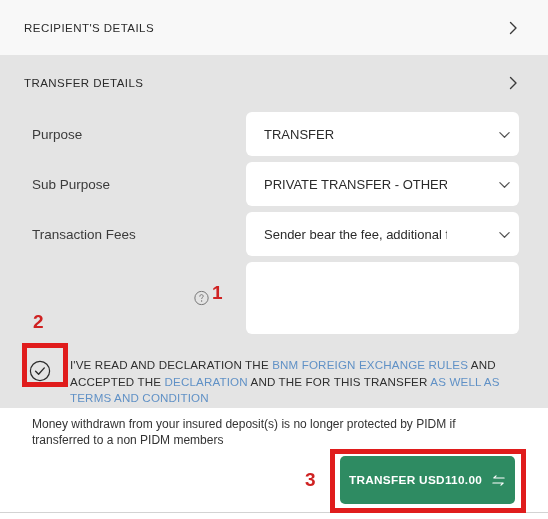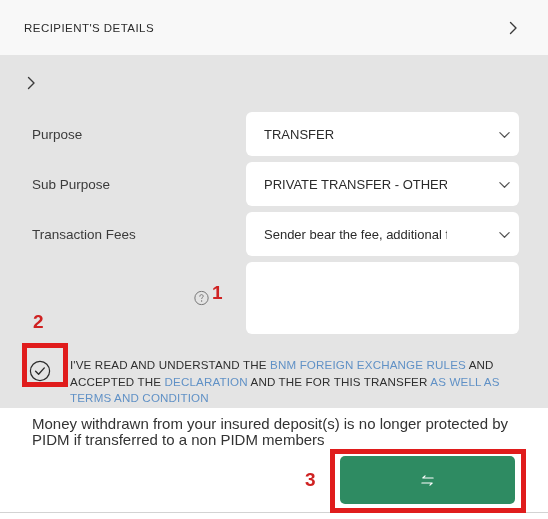--- a/index.html
+++ b/index.html
@@ -189,21 +189,21 @@
     top: 408px;
     width: 548px;
     height: 111px;
     background: #ffffff;
   }
   #pidm-note {
     position: absolute;
     left: 32px;
     top: 8px;
     width: 478px;
-    font-size: 15px;
+    font-size: 12px;
     line-height: 16px;
     color: #333333;
   }
   #bottom-divider {
     position: absolute;
     left: 0;
     top: 104px;
     width: 548px;
     height: 1px;
     background: #d3d3d3;
@@ -275,20 +275,21 @@
   <div class="section-header" id="recipient-header">
     <span class="title">RECIPIENT'S DETAILS</span>
     <span class="chev-right">
       <svg viewBox="0 0 14 14" width="14" height="14">
           <path d="M4.5 1.5 L10 7 L4.5 12.5" fill="none" stroke="#3a3a3a" stroke-width="1.4" stroke-linecap="round" stroke-linejoin="round"></path>
         </svg>
     </span>
   </div>
 
   <div class="section-header" id="transfer-header">
+    <span class="title">TRANSFER DETAILS</span>
     <span class="chev-right">
       <svg viewBox="0 0 14 14" width="14" height="14">
           <path d="M4.5 1.5 L10 7 L4.5 12.5" fill="none" stroke="#3a3a3a" stroke-width="1.4" stroke-linecap="round" stroke-linejoin="round"></path>
         </svg>
     </span>
   </div>
 
   <div id="details-body">
 
     <div class="form-row" id="row-purpose">
@@ -341,31 +342,32 @@
     </div>
 
     <div id="terms-block">
       <span id="checkbox">
         <svg viewBox="0 0 22 22" width="22" height="22">
           <circle cx="11" cy="11" r="9.6" fill="none" stroke="#2b2b2b" stroke-width="1.2"></circle>
           <path d="M6.6 11.2 L9.6 14.2 L15.3 7.9" fill="none" stroke="#2b2b2b" stroke-width="1.4" stroke-linecap="round" stroke-linejoin="round"></path>
         </svg>
       </span>
       <div id="terms-text">
-        <span>I'VE READ AND UNDERSTAND THE </span><span class="lnk">BNM FOREIGN EXCHANGE RULES</span><span> AND ACCEPTED THE </span><span class="lnk">DECLARATION</span><span> AND THE FOR THIS TRANSFER </span><span class="lnk">AS WELL AS TERMS AND CONDITION</span>
+        <span>I'VE READ AND DECLARATION THE </span><span class="lnk">BNM FOREIGN EXCHANGE RULES</span><span> AND ACCEPTED THE </span><span class="lnk">DECLARATION</span><span> AND THE FOR THIS TRANSFER </span><span class="lnk">AS WELL AS TERMS AND CONDITION</span>
       </div>
     </div>
   </div>
 
   <div id="footer">
     <div id="pidm-note">Money withdrawn from your insured deposit(s) is no longer protected by PIDM if transferred to a non PIDM members</div>
     <div id="bottom-divider"></div>
   </div>
 
   <button id="transfer-button">
+    <span class="btn-label">TRANSFER USD110.00</span>
     <span id="exchange-icon">
       <svg viewBox="0 0 16 16" width="15" height="15">
         <path d="M14 5.3 H3.2 M5.4 3.1 L3.0 5.3" fill="none" stroke="#ffffff" stroke-width="1.25" stroke-linecap="round" stroke-linejoin="round"></path>
         <path d="M2 10.7 H12.8 M10.6 12.9 L13.0 10.7" fill="none" stroke="#ffffff" stroke-width="1.25" stroke-linecap="round" stroke-linejoin="round"></path>
       </svg>
     </span>
   </button>
 
   <div class="anno-num" id="anno-num-1">1</div>
   <div class="anno-num" id="anno-num-2">2</div>

